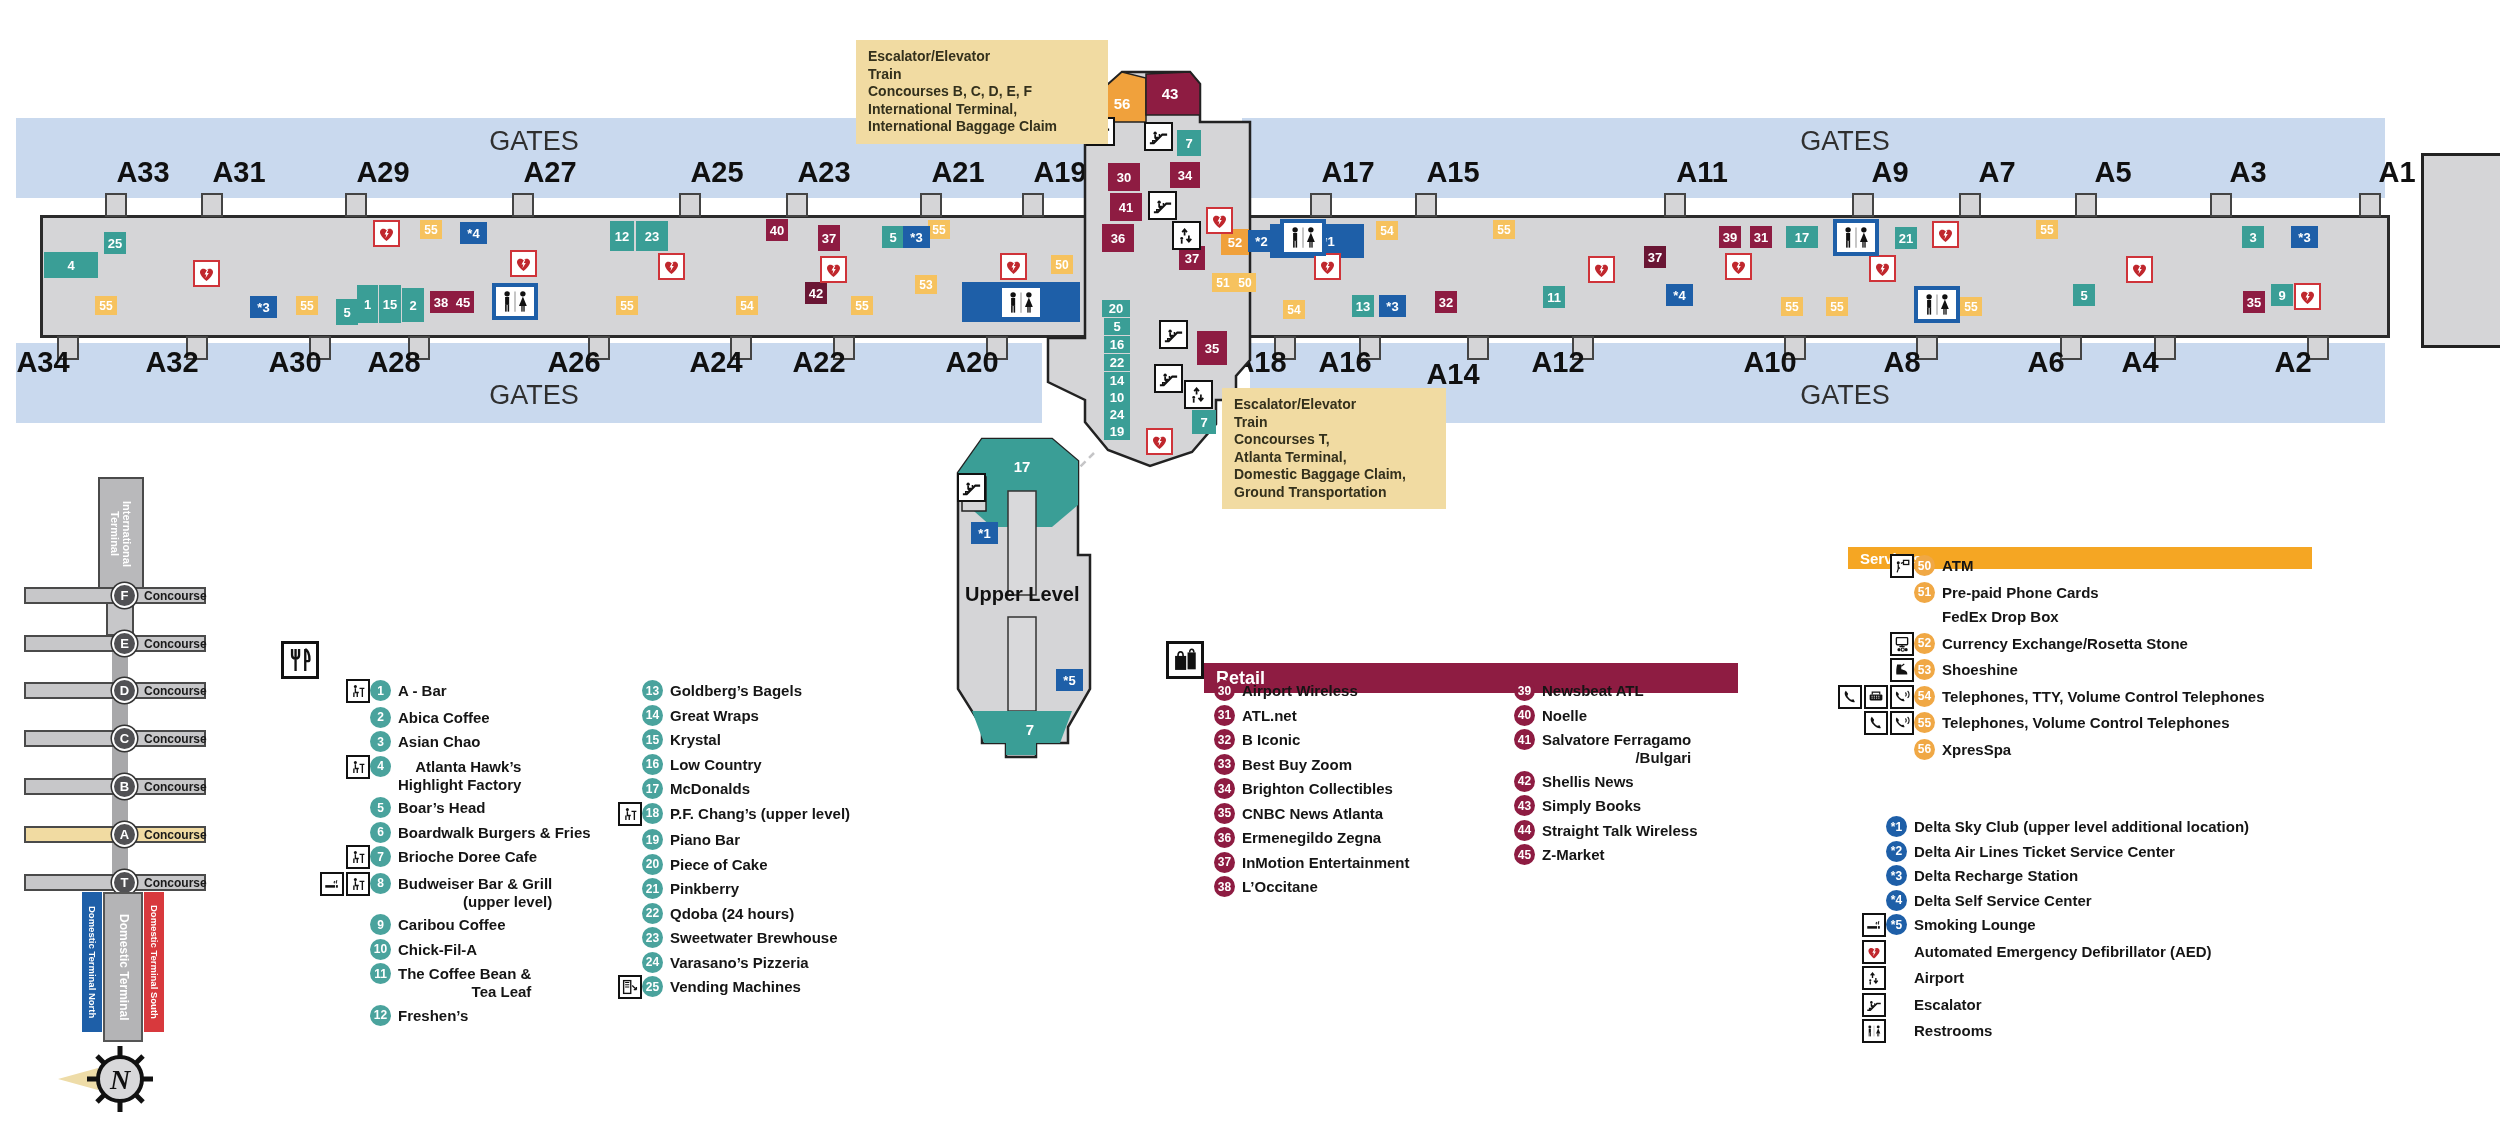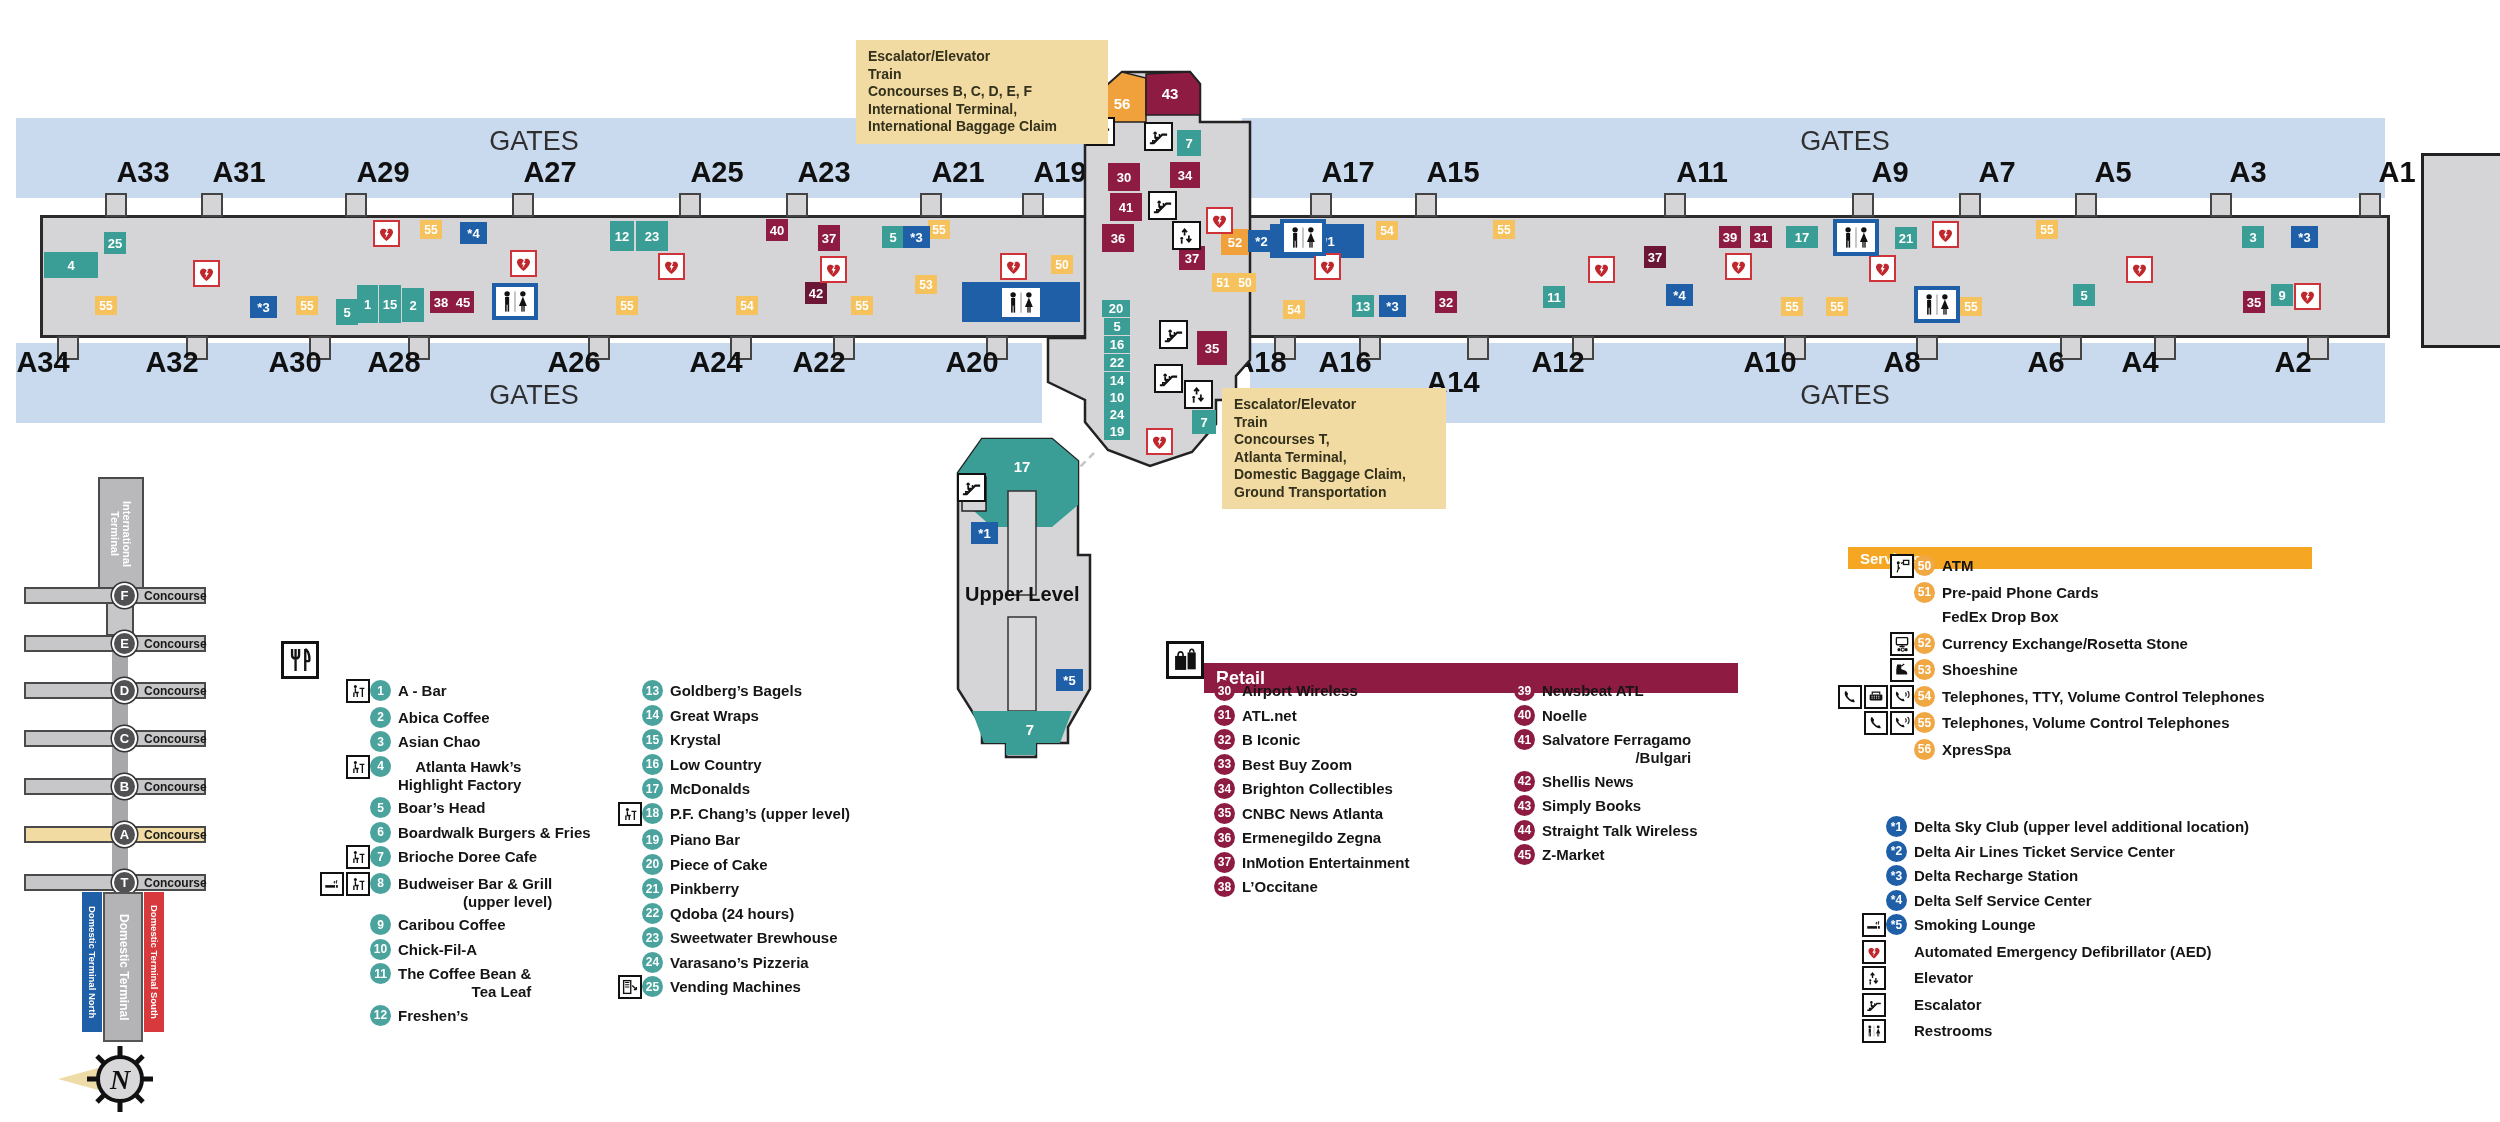--- a/index.html
+++ b/index.html
@@ -161,21 +161,21 @@
       <div class="gate" style="left: 716px; top: 346px;">A24</div>
       <div class="stub" style="left: 730px; top: 336px;"></div>
       <div class="gate" style="left: 819px; top: 346px; text-align: right;">A22</div>
       <div class="stub" style="left: 833px; top: 336px;"></div>
       <div class="gate" style="left: 972px; top: 346px;">A20</div>
       <div class="stub" style="left: 986px; top: 336px;"></div>
       <div class="gate" style="left: 1260px; top: 346px;">A18</div>
       <div class="stub" style="left: 1274px; top: 336px;"></div>
       <div class="gate" style="left: 1345px; top: 346px;">A16</div>
       <div class="stub" style="left: 1359px; top: 336px;"></div>
-      <div class="gate" style="left: 1453px; top: 366px;">A14</div>
+      <div class="gate" style="left: 1453px; top: 358px;">A14</div>
       <div class="stub" style="left: 1467px; top: 336px;"></div>
       <div class="gate" style="left: 1558px; top: 346px;">A12</div>
       <div class="stub" style="left: 1572px; top: 336px;"></div>
       <div class="gate" style="left: 1770px; top: 346px;">A10</div>
       <div class="stub" style="left: 1784px; top: 336px;"></div>
       <div class="gate" style="left: 1902px; top: 346px;">A8</div>
       <div class="stub" style="left: 1916px; top: 336px;"></div>
       <div class="gate" style="left: 2046px; top: 346px;">A6</div>
       <div class="stub" style="left: 2060px; top: 336px;"></div>
       <div class="gate" style="left: 2140px; top: 346px;">A4</div>
@@ -971,21 +971,21 @@
           <div class="legend-ic">
             <svg viewBox="0 0 24 24">
               <path d="M7.5 8.5 L10 5.5 L12.5 8.5 M10 5.5 V12" fill="none" stroke="#111" stroke-width="1.8"></path>
               <path d="M12 15.5 L14.5 18.5 L17 15.5 M14.5 18.5 V12" fill="none" stroke="#111" stroke-width="1.8"></path>
               <circle cx="7" cy="15" r="1.5" fill="#111"></circle>
               <path d="M7 16.5 v4" stroke="#111" stroke-width="1.8"></path>
             </svg>
           </div>
         </div>
         <div class="badge-spacer"></div>
-        <div class="txt">Elevator</div>
+        <div class="txt">Airport</div>
       </div>
       <div class="lrow">
         <div class="iz" style="width: 30px;">
           <div class="legend-ic">
             <svg viewBox="0 0 24 24">
               <path d="M3 19 h4 l9-9 h5" fill="none" stroke="#111" stroke-width="2.2"></path>
               <path d="M6 19 v-2.5 h2.5 M9.5 15.5 v-2.5 H12 M13 12 v-2.5" fill="none" stroke="#111" stroke-width="1.6"></path>
               <circle cx="8.5" cy="8.5" r="1.7" fill="#111"></circle>
               <path d="M8.5 10.2 v3.2 l2 2" fill="none" stroke="#111" stroke-width="1.8"></path>
             </svg>

